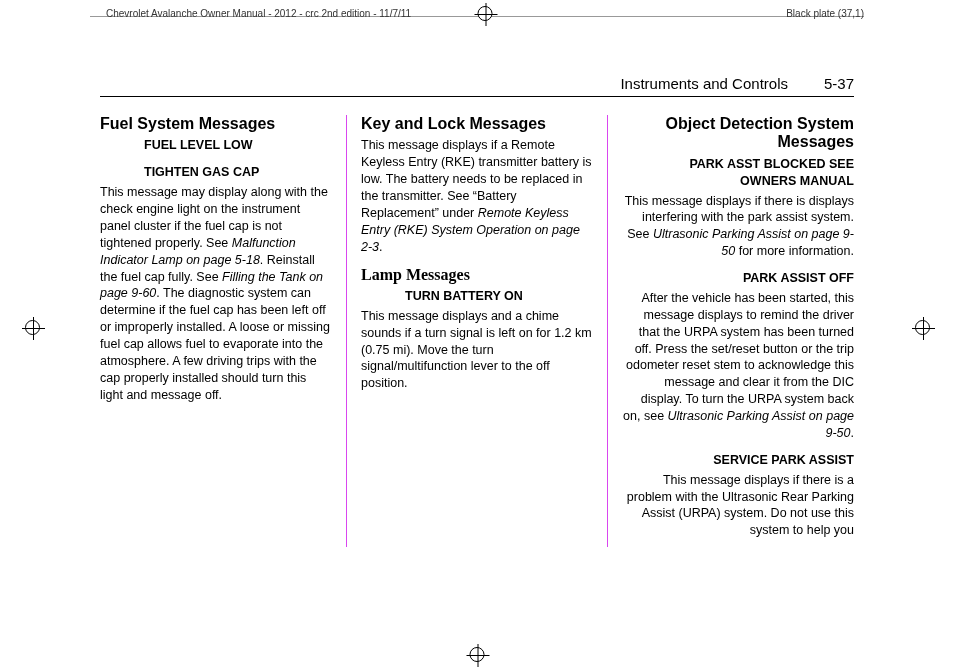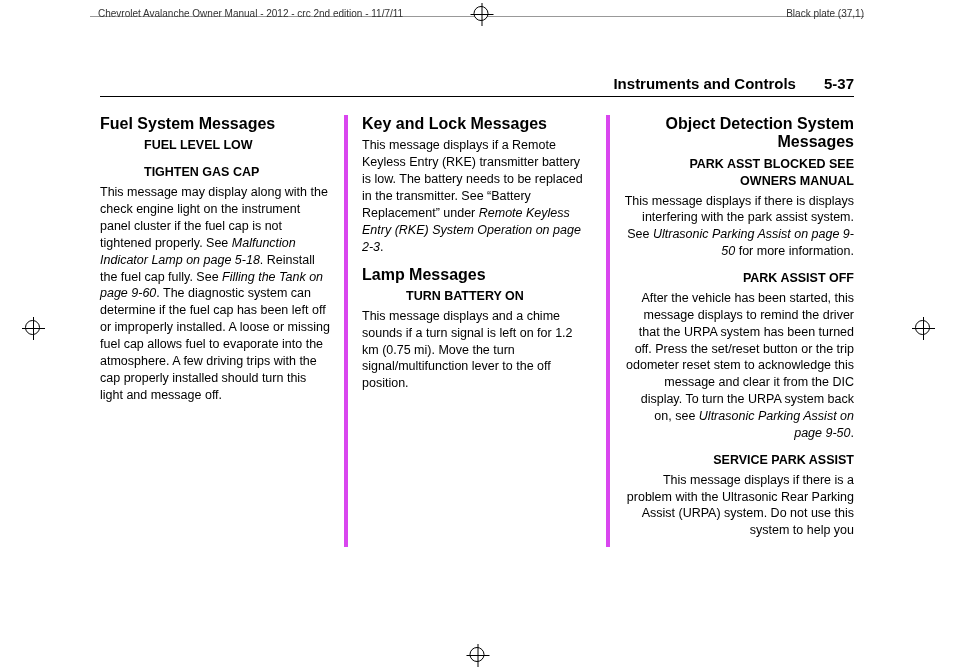--- a/index.html
+++ b/index.html
@@ -7,21 +7,21 @@
     font-family: Arial, Helvetica, sans-serif;
     background: #fff;
     width: 954px;
     height: 668px;
     position: relative;
     color: #000;
   }
   .top-header {
     position: absolute;
     top: 8px;
-    left: 8px;
+    left: 16px;
     right: 0;
     padding: 0 90px;
     display: flex;
     justify-content: space-between;
     align-items: center;
     font-size: 10px;
     color: #333;
   }
   .top-header .reg-mark {
     position: absolute;
@@ -59,35 +59,35 @@
     left: 100px;
     right: 100px;
   }
   .running-head {
     display: flex;
     justify-content: flex-end;
     align-items: baseline;
     border-bottom: 1.5px solid #000;
     padding-bottom: 4px;
     margin-bottom: 18px;
-    font-weight: bold;
+    font-weight: normal;
     font-size: 15px;
   }
-  .running-head .pagenum { margin-left: 28px; }
+  .running-head .pagenum { margin-left: 36px; }
   .columns {
     display: flex;
     gap: 0;
   }
   .col {
     flex: 1;
     padding: 0 14px;
     font-size: 12.5px;
     line-height: 1.35;
   }
-  .col + .col { border-left: 4px solid #d946ef; }
+  .col + .col { border-left: 1px solid #d946ef; }
   .col h2 {
     font-size: 16px;
     font-weight: bold;
     margin-bottom: 4px;
     line-height: 1.15;
   }
   .col h3 {
     font-size: 12.5px;
     font-weight: bold;
     margin-top: 10px;
@@ -150,21 +150,21 @@
       <p>
         <span>This message may display along with the check engine light on the instrument panel cluster if the fuel cap is not tightened properly. See </span><i>Malfunction Indicator Lamp on page 5-18</i><span>. Reinstall the fuel cap fully. See </span><i>Filling the Tank on page 9-60</i><span>. The diagnostic system can determine if the fuel cap has been left off or improperly installed. A loose or missing fuel cap allows fuel to evaporate into the atmosphere. A few driving trips with the cap properly installed should turn this light and message off.</span>
       </p>
     </div>
 
     <div class="col">
       <h2>Key and Lock Messages</h2>
       <p>
         <span>This message displays if a Remote Keyless Entry (RKE) transmitter battery is low. The battery needs to be replaced in the transmitter. See “Battery Replacement” under </span><i>Remote Keyless Entry (RKE) System Operation on page 2-3</i><span>.</span>
       </p>
-      <h2 style="margin-top:10px;">Lamp Messages</h2>
+      <h2 style="margin-top:10px;font-family:Liberation Serif, serif;">Lamp Messages</h2>
       <h3>TURN BATTERY ON</h3>
       <p>This message displays and a chime sounds if a turn signal is left on for 1.2 km (0.75 mi). Move the turn signal/multifunction lever to the off position.</p>
     </div>
 
     <div class="col" style="padding-right:0;text-align:right;">
       <h2>Object Detection System Messages</h2>
       <h3>PARK ASST BLOCKED SEE OWNERS MANUAL</h3>
       <p>
         <span>This message displays if there is displays interfering with the park assist system. See </span><i>Ultrasonic Parking Assist on page 9-50</i><span> for more information.</span>
       </p>

